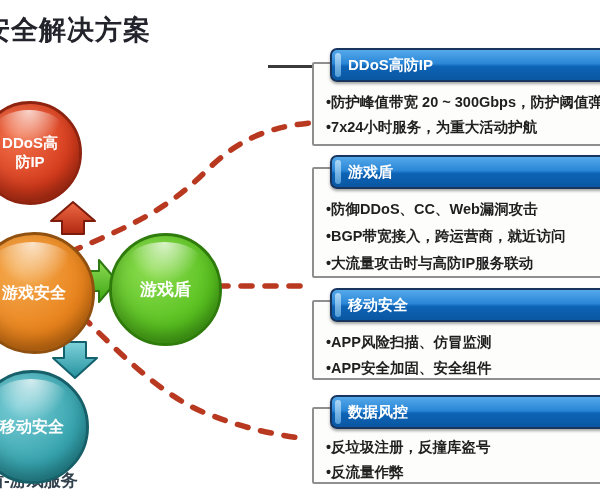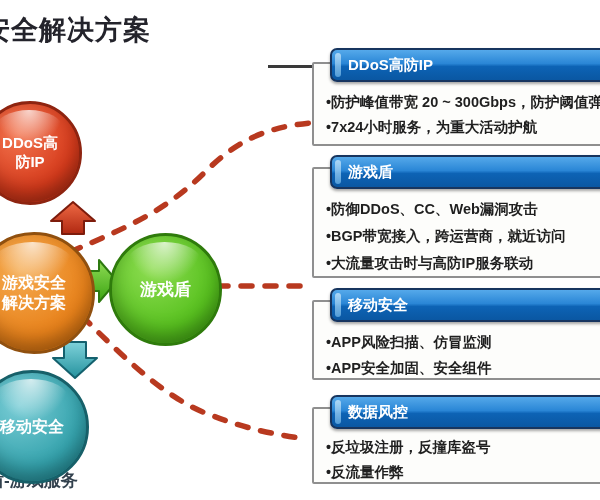--- a/index.html
+++ b/index.html
@@ -87,21 +87,20 @@
 
   <div class="bubble bubble-red">
     <div>
       <div>DDoS高</div>
         <div>防IP</div>
     </div>
   </div>
   <div class="bubble bubble-orange">
     <div>
       <div>游戏安全</div>
-        <div>解决方案</div>
     </div>
   </div>
   <div class="bubble bubble-teal">
     <div>移动安全</div>
   </div>
   <div class="bubble bubble-green">
     <div>游戏盾</div>
   </div>
 
   <div class="stub"></div>

